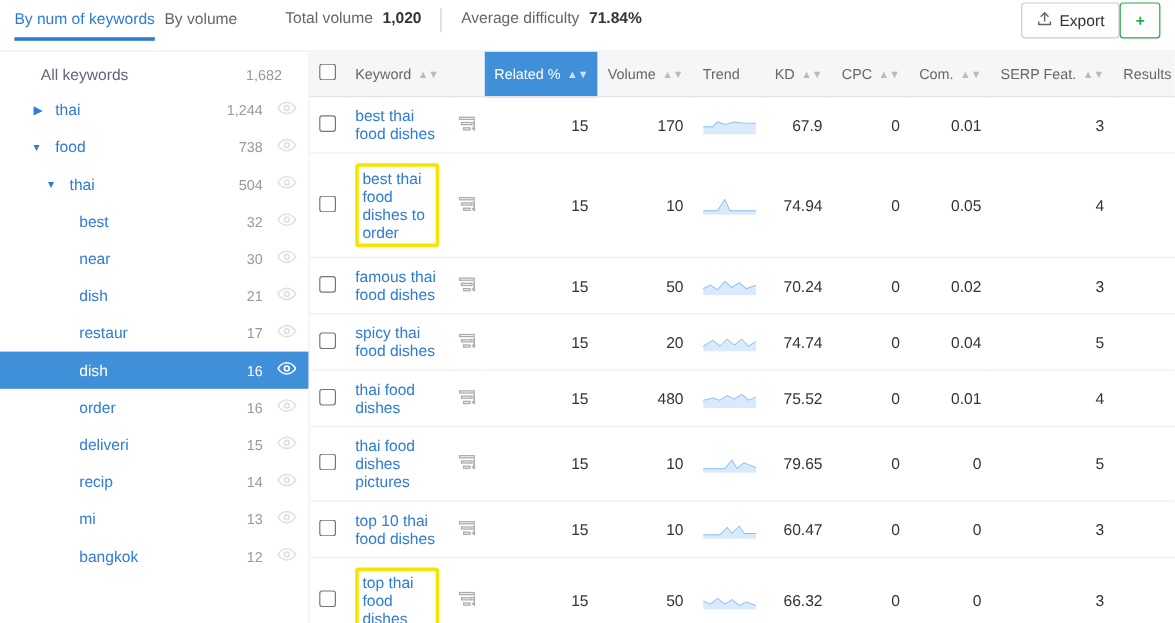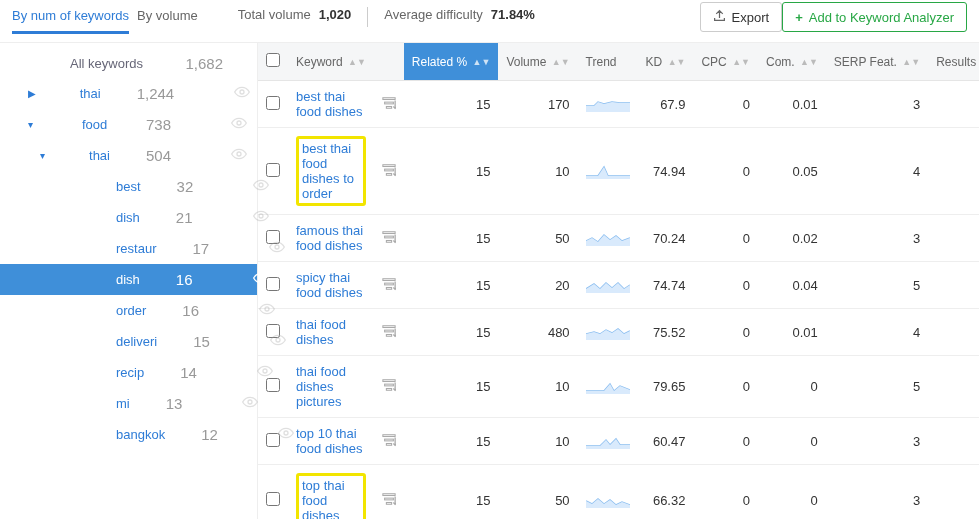--- a/index.html
+++ b/index.html
@@ -11,28 +11,28 @@
 .stats { margin-left: 40px; display: flex; gap: 8px; color: #666; }
 .stats .big { font-size: 13px; font-weight: 700; color: #333; }
 .stats .divider { border-left: 1px solid #ccc; height: 20px; margin: 0 8px; }
 .actions { margin-left: auto; display: flex; }
 .btn { display: inline-flex; align-items: center; gap: 6px; padding: 6px 12px; border: 1px solid #ccc; border-radius: 3px; background: #fff; cursor: pointer; font-size: 13px; color: #333; }
 .btn.green { color: #28a745; border-color: #28a745; }
 .btn .icon-plus { color: #28a745; font-weight: bold; }
 
 .main { display: flex; }
 .sidebar { width: 258px; border-right: 1px solid #eee; padding-top: 6px; }
-.tree-row { display: flex; align-items: center; padding: 6px 10px 6px 0; color: #2e7cd6; cursor: pointer; gap: 36px; }
+.tree-row { display: flex; align-items: center; padding: 6px 10px 6px 0; color: #2e7cd6; cursor: pointer; }
 .tree-row .label { flex: 1; }
-.tree-row .count { color: #999; font-size: 15px; margin-right: 24px; }
+.tree-row .count { color: #999; font-size: 12px; margin-right: 12px; }
 .tree-row .eye { width: 16px; height: 16px; opacity: 0.3; }
 .tree-row.lvl0 { padding-left: 16px; }
 .tree-row.lvl1 { padding-left: 28px; }
 .tree-row.lvl2 { padding-left: 40px; }
-.tree-row.lvl3 { padding-left: 72px; text-align: right; }
+.tree-row.lvl3 { padding-left: 48px; }
 .tree-row.selected { background: #3f8fd9; color: #fff; }
 .tree-row.selected .count { color: #fff; }
 .tree-row.selected .eye { opacity: 1; }
 .tree-row .chev { margin-right: 8px; font-size: 10px; display: inline-block; width: 10px; }
 .tree-row.all .label { color: #667; }
 
 .table-wrap { flex: 1; overflow: hidden; }
 table { width: 100%; border-collapse: collapse; }
 thead th { background: #f5f6f7; color: #666; font-weight: 400; font-size: 12px; padding: 10px 8px; text-align: left; border-bottom: 1px solid #e5e5e5; white-space: nowrap; }
 thead th .sort { color: #bbb; font-size: 9px; display: inline-flex; flex-direction: column; line-height: 6px; margin-left: 2px; vertical-align: middle; }
@@ -71,21 +71,20 @@
     <button class="btn">
       <span class="export-icon">
         <svg width="13" height="13" viewBox="0 0 16 16" fill="none" stroke="#666" stroke-width="1.5">
             <path d="M8 11 V2 M4 6 L8 2 L12 6 M2 11 V14 H14 V11"></path>
           </svg>
       </span>
       <span>Export</span>
     </button>
     <button class="btn green">
       <span class="icon-plus">+</span>
-      <span>Add to Keyword Analyzer</span>
     </button>
   </div>
 </div>
 
 <div class="main">
   <div class="sidebar" id="tree">
       <div class="tree-row lvl0 all">
     <span class="chev"></span>
     <span class="label">All keywords</span>
     <span class="count">1,682</span>
@@ -115,20 +114,29 @@
     <span class="count">504</span>
     <span><svg class="eye" viewBox="0 0 24 24" fill="none" stroke="#999" stroke-width="2">
             <path d="M1 12s4-7 11-7 11 7 11 7-4 7-11 7S1 12 1 12z"></path>
             <circle cx="12" cy="12" r="3"></circle>
           </svg></span>
   </div>
       <div class="tree-row lvl3">
     <span class="chev"></span>
     <span class="label">best</span>
     <span class="count">32</span>
+    <span><svg class="eye" viewBox="0 0 24 24" fill="none" stroke="#999" stroke-width="2">
+            <path d="M1 12s4-7 11-7 11 7 11 7-4 7-11 7S1 12 1 12z"></path>
+            <circle cx="12" cy="12" r="3"></circle>
+          </svg></span>
+  </div>
+      <div class="tree-row lvl3">
+    <span class="chev"></span>
+    <span class="label">near</span>
+    <span class="count">30</span>
     <span><svg class="eye" viewBox="0 0 24 24" fill="none" stroke="#999" stroke-width="2">
             <path d="M1 12s4-7 11-7 11 7 11 7-4 7-11 7S1 12 1 12z"></path>
             <circle cx="12" cy="12" r="3"></circle>
           </svg></span>
   </div>
       <div class="tree-row lvl3">
     <span class="chev"></span>
     <span class="label">dish</span>
     <span class="count">21</span>
     <span><svg class="eye" viewBox="0 0 24 24" fill="none" stroke="#999" stroke-width="2">

